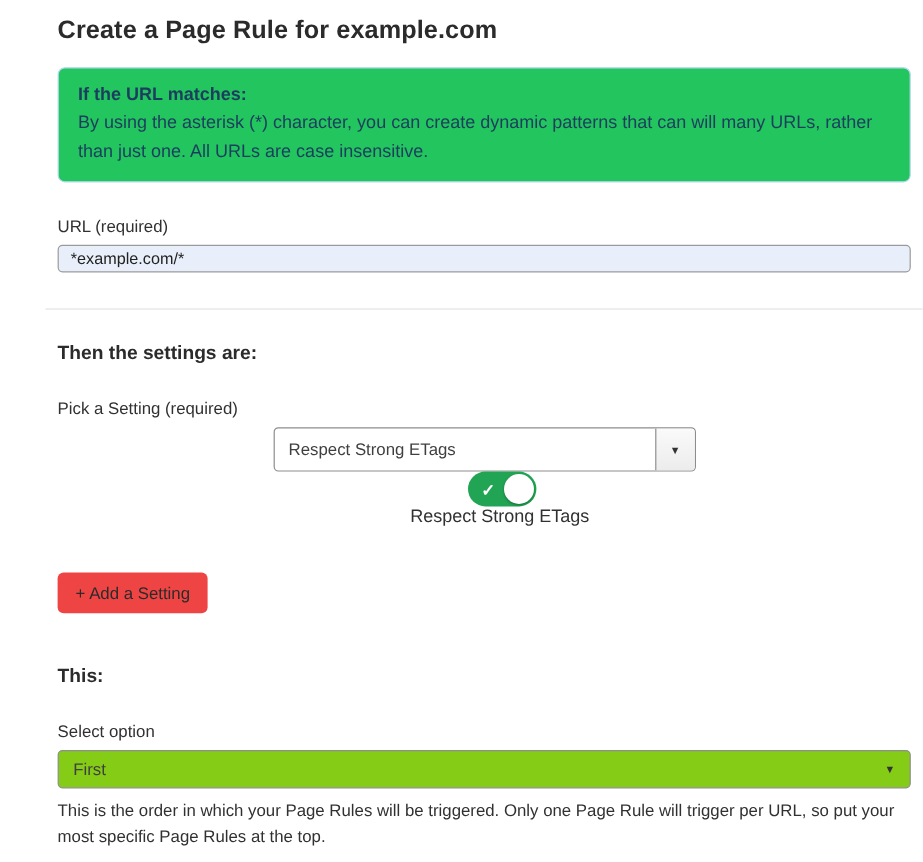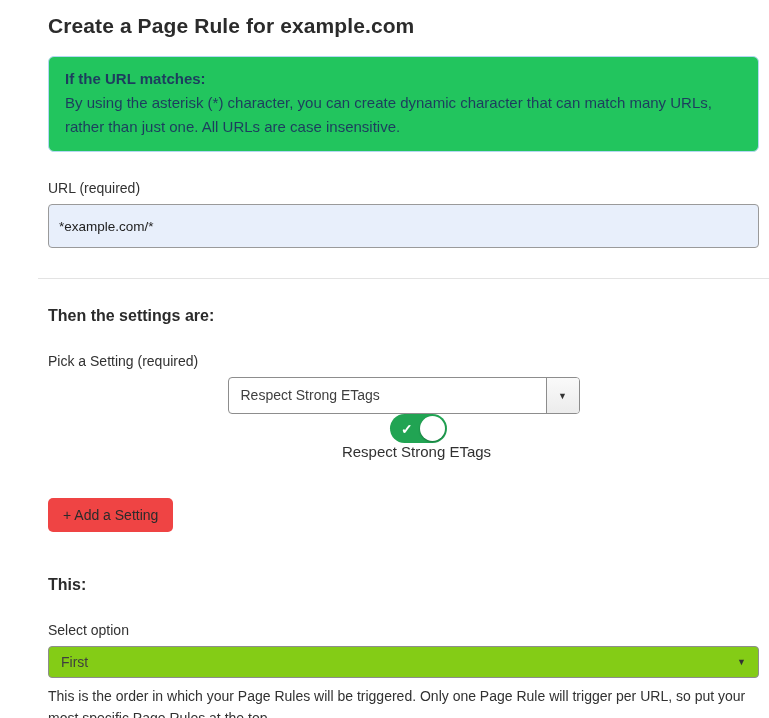--- a/index.html
+++ b/index.html
@@ -38,21 +38,21 @@
   .field-label {
     display: block;
     font-size: 14px;
     color: #313131;
     margin-top: 28px;
     margin-bottom: 8px;
   }
 
   .url-input {
     width: 100%;
-    height: 44px;
+    height: 23px;
     background: #e8effb;
     border: 1px solid #9a9a9a;
     border-radius: 4px;
     padding: 0 10px;
     font-size: 13.5px;
     color: #222;
     font-family: "Liberation Sans", sans-serif;
   }
 
   hr.divider {
@@ -177,21 +177,21 @@
 </style>
 </head>
 <body>
 
 <div class="page">
 
   <h1 class="page-title">Create a Page Rule for example.com</h1>
 
   <div class="info-box">
     <div class="info-heading">If the URL matches:</div>
-    <div class="info-body">By using the asterisk (*) character, you can create dynamic character that can match many URLs, rather than just one. All URLs are case insensitive.</div>
+    <div class="info-body">By using the asterisk (*) character, you can create dynamic patterns that can will many URLs, rather than just one. All URLs are case insensitive.</div>
   </div>
 
   <label class="field-label">URL (required)</label>
   <input type="text" class="url-input" value="*example.com/*" style="">
 
   <hr class="divider">
 
   <h2 class="section-heading">Then the settings are:</h2>
 
   <div class="field-label">Pick a Setting (required)</div>

